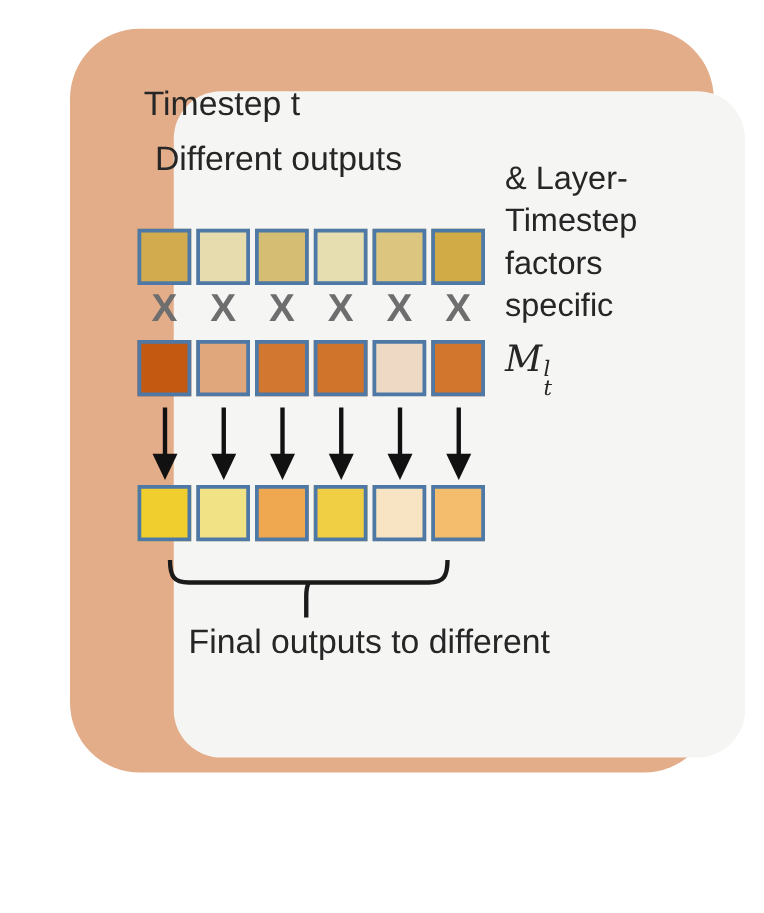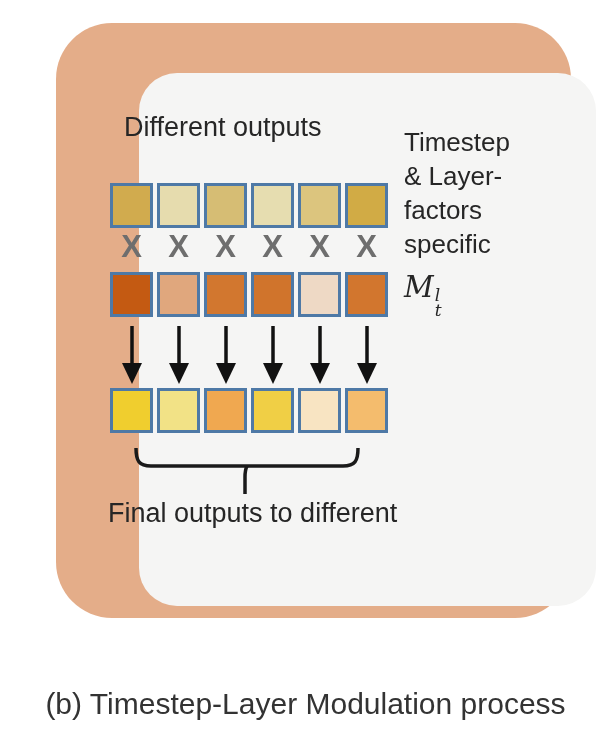--- a/index.html
+++ b/index.html
@@ -38,35 +38,36 @@
   .m-symbol{position:absolute;left:404px;top:270px;font-size:29px;
             font-family:"DejaVu Serif","Liberation Serif",serif;font-style:italic;}
   .m-scripts{display:inline-flex;flex-direction:column;font-size:17px;line-height:15px;
              margin-left:1px;transform:translateY(4px);}
 
   .arrow-row{position:absolute;left:110px;top:325px;display:flex;gap:4px;}
   .acell{width:43px;height:60px;display:flex;justify-content:center;align-items:flex-start;}
 
   .brace-wrap{position:absolute;left:132px;top:446px;width:230px;height:50px;}
 
-  .final-label{position:absolute;left:108px;top:496px;width:332px;text-align:left;
+  .final-label{position:absolute;left:108px;top:496px;width:332px;text-align:right;
                font-size:27px;line-height:34px;}
 
   .caption{position:absolute;left:0;top:687px;width:611px;text-align:center;
            font-size:30px;color:#333333;}
 </style>
 </head>
 <body>
 
 <div class="canvas">
 
   <div class="outer-box">
     <div class="inner-box"></div>
   </div>
 
+  <div class="title">Timestep t</div>
 
   <div class="epr-label">
     <div>Different outputs</div>
   </div>
 
   <div class="sq-row row-epr" id="epr-row">
       <div class="sq" style="background: rgb(209, 171, 78);"></div>
       <div class="sq" style="background: rgb(230, 220, 174);"></div>
       <div class="sq" style="background: rgb(214, 189, 116);"></div>
       <div class="sq" style="background: rgb(230, 221, 176);"></div>
@@ -86,22 +87,22 @@
   <div class="sq-row row-factors" id="factors-row">
       <div class="sq" style="background: rgb(196, 90, 18);"></div>
       <div class="sq" style="background: rgb(224, 167, 125);"></div>
       <div class="sq" style="background: rgb(210, 119, 47);"></div>
       <div class="sq" style="background: rgb(208, 116, 44);"></div>
       <div class="sq" style="background: rgb(238, 217, 197);"></div>
       <div class="sq" style="background: rgb(210, 118, 46);"></div>
     </div>
 
   <div class="factors-label">
+    <div>&amp; Layer-</div>
     <div>Timestep</div>
-    <div>&amp; Layer-</div>
     <div>factors</div>
     <div>specific</div>
   </div>
 
   <div class="m-symbol">
     <span>M</span><span class="m-scripts">
         <span>l</span>
         <span>t</span>
       </span>
   </div>
@@ -158,15 +159,14 @@
     <svg width="230" height="50" viewBox="0 0 230 50">
       <path d="M 4 2 C 4 15, 7 20, 19 20 L 211 20 C 223 20, 226 15, 226 2" fill="none" stroke="var(--brace)" stroke-width="3.5"></path>
       <path d="M 115 20 C 113 24, 113 27, 113 31 L 113 48" fill="none" stroke="var(--brace)" stroke-width="3.5"></path>
     </svg>
   </div>
 
   <div class="final-label">
     <div>Final outputs to different</div>
   </div>
 
-  <div class="caption">(b) Timestep-Layer Modulation process</div>
 
 </div>
 
 </body></html>

